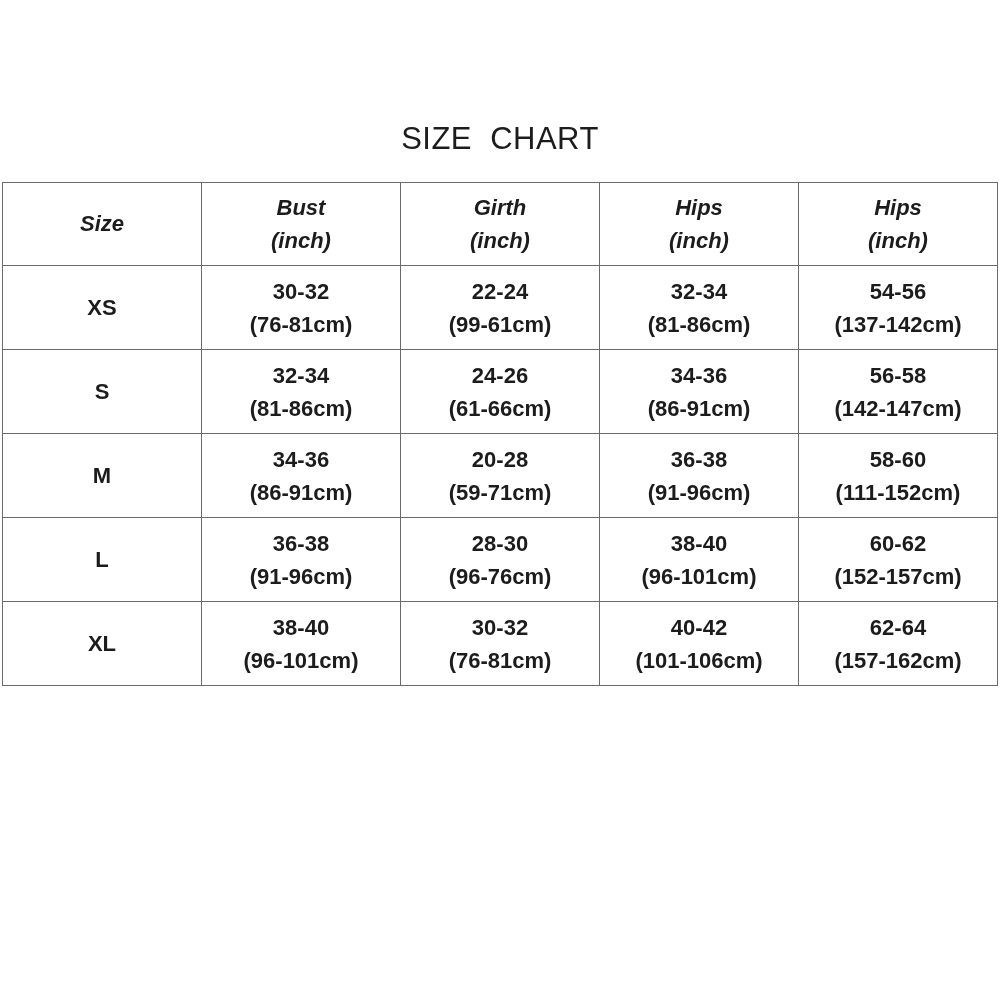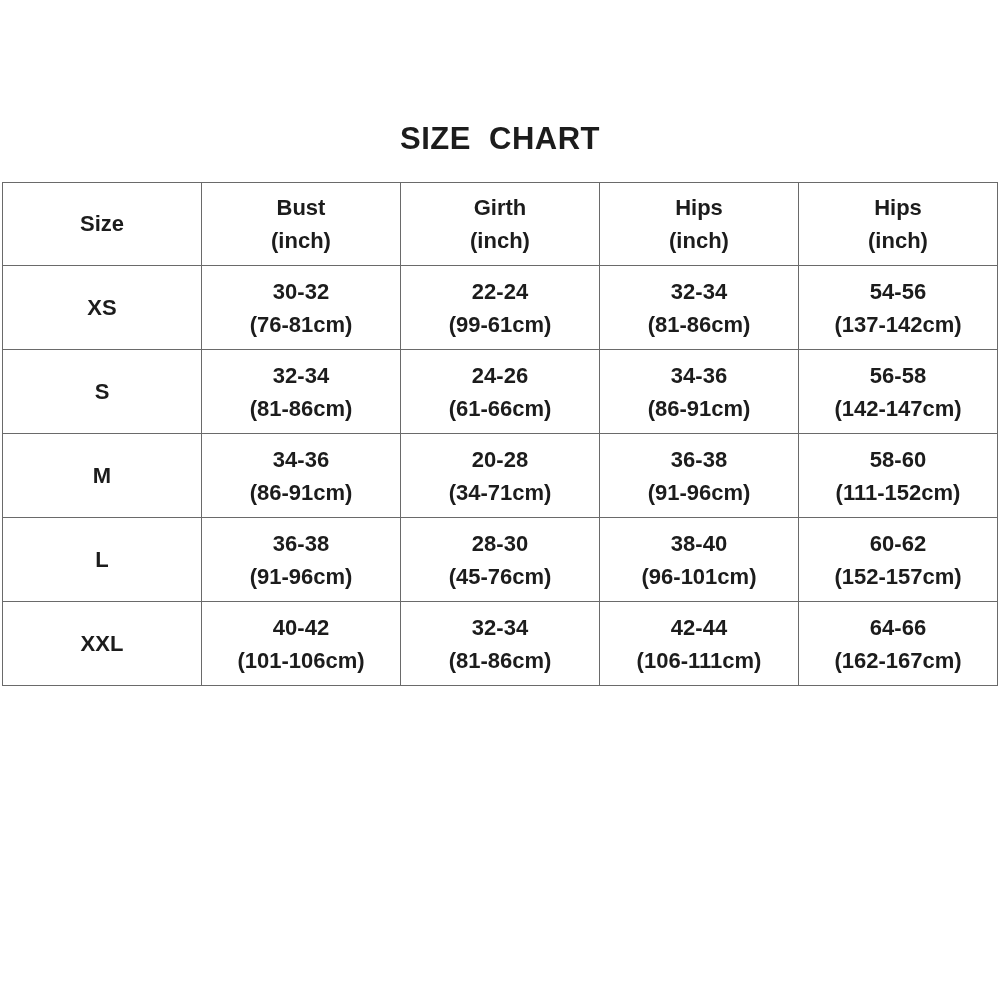--- a/index.html
+++ b/index.html
@@ -16,21 +16,21 @@
     overflow: hidden;
     position: relative;
   }
   .title {
     position: absolute;
     top: 122px;
     left: 0;
     width: 100%;
     text-align: center;
     font-size: 31px;
-    font-weight: bold;
+    font-weight: normal;
     letter-spacing: 0.5px;
     word-spacing: 9px;
     line-height: 34px;
     color: var(--text);
   }
   table.size-chart {
     position: absolute;
     top: 182px;
     left: 2px;
     width: 996px;
@@ -40,21 +40,21 @@
   }
   .size-chart th, .size-chart td {
     border: 1px solid var(--border);
     text-align: center;
     vertical-align: middle;
     font-weight: bold;
     font-size: 22px;
     color: var(--text);
     padding: 0;
   }
-  .size-chart thead tr { height: 83px; }
+  .size-chart thead tr { height: 83px; font-style: italic; }
   .size-chart tbody tr { height: 84px; }
   .line { display: block; line-height: 33px; }
   .size-cell { font-size: 23px; }
 </style>
 </head>
 <body>
 
 <div class="title">SIZE CHART</div>
 
 <table class="size-chart">
@@ -119,63 +119,63 @@
         </td>
       </tr>
       <tr>
         <td class="size-cell">M</td>
         <td>
           <span class="line">34-36</span>
           <span class="line">(86-91cm)</span>
         </td>
         <td>
           <span class="line">20-28</span>
-          <span class="line">(34-71cm)</span>
+          <span class="line">(59-71cm)</span>
         </td>
         <td>
           <span class="line">36-38</span>
           <span class="line">(91-96cm)</span>
         </td>
         <td>
           <span class="line">58-60</span>
           <span class="line">(111-152cm)</span>
         </td>
       </tr>
       <tr>
         <td class="size-cell">L</td>
         <td>
           <span class="line">36-38</span>
           <span class="line">(91-96cm)</span>
         </td>
         <td>
           <span class="line">28-30</span>
-          <span class="line">(45-76cm)</span>
+          <span class="line">(96-76cm)</span>
         </td>
         <td>
           <span class="line">38-40</span>
           <span class="line">(96-101cm)</span>
         </td>
         <td>
           <span class="line">60-62</span>
           <span class="line">(152-157cm)</span>
         </td>
       </tr>
       <tr>
-        <td class="size-cell">XXL</td>
+        <td class="size-cell">XL</td>
+        <td>
+          <span class="line">38-40</span>
+          <span class="line">(96-101cm)</span>
+        </td>
+        <td>
+          <span class="line">30-32</span>
+          <span class="line">(76-81cm)</span>
+        </td>
         <td>
           <span class="line">40-42</span>
           <span class="line">(101-106cm)</span>
         </td>
         <td>
-          <span class="line">32-34</span>
-          <span class="line">(81-86cm)</span>
-        </td>
-        <td>
-          <span class="line">42-44</span>
-          <span class="line">(106-111cm)</span>
-        </td>
-        <td>
-          <span class="line">64-66</span>
-          <span class="line">(162-167cm)</span>
+          <span class="line">62-64</span>
+          <span class="line">(157-162cm)</span>
         </td>
       </tr>
     </tbody>
 </table>
 
 </body></html>

